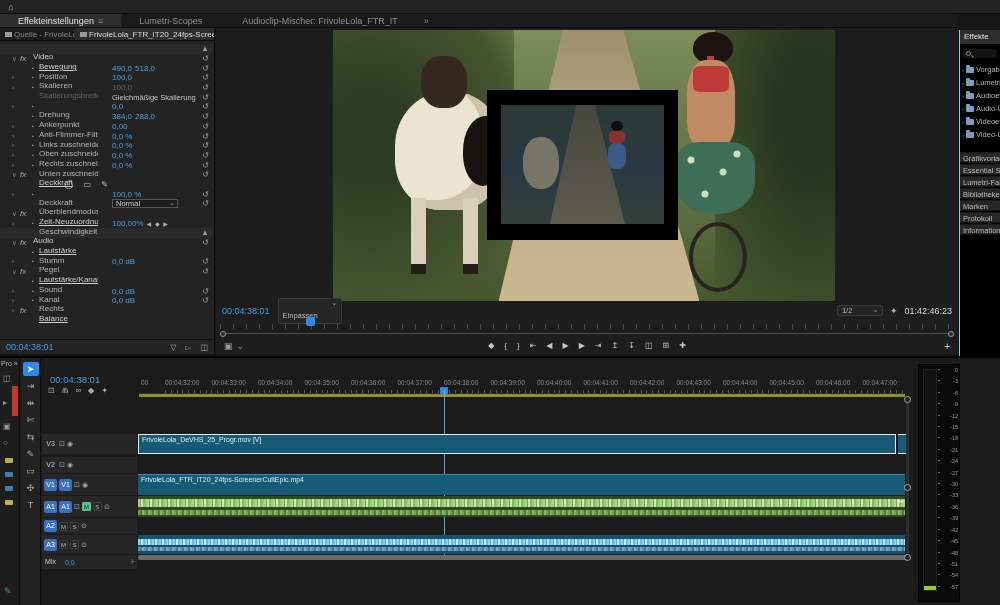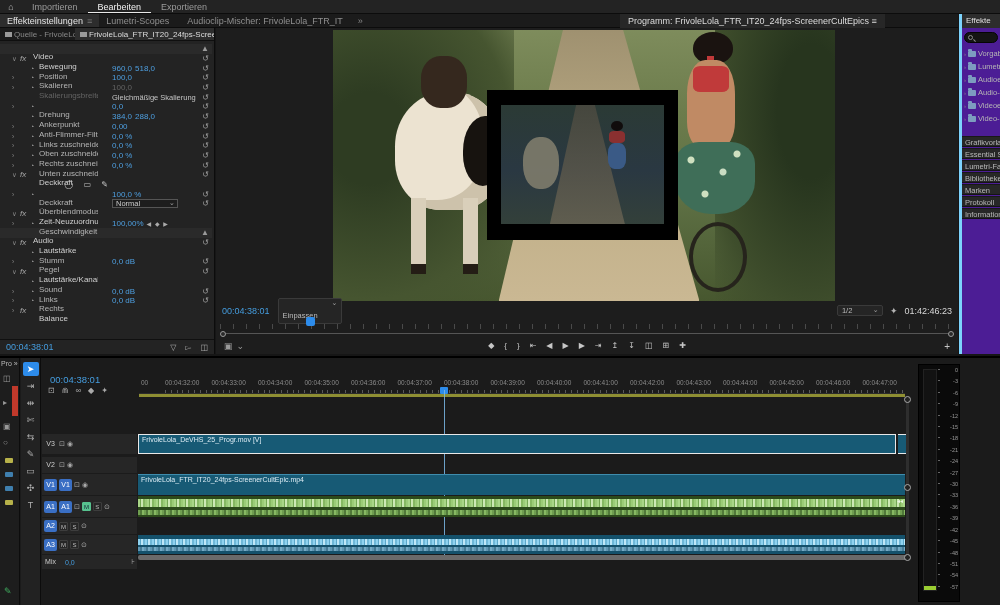--- a/index.html
+++ b/index.html
@@ -9,36 +9,36 @@
 
   
   .menubar{position:absolute;left:0;top:0;width:1000px;height:14px;background:#232323;display:flex;align-items:center;border-bottom:1px solid #0c0c0c;}
   .home{width:22px;text-align:center;color:#ccc;font-size:9px;}
   .menu-item{padding:0 10px;color:#9a9a9a;line-height:14px;}
   .menu-item.active{color:#f0f0f0;border-bottom:1px solid #e8e8e8;}
   .win-title{position:absolute;left:0;right:0;text-align:center;color:#c9c9c9;pointer-events:none;}
 
   
   .tabstrip{position:absolute;left:0;top:14px;width:958px;height:14px;background:#1b1b1b;display:flex;border-bottom:1px solid #0c0c0c;}
-  .ptab{padding:0 7px;line-height:14px;color:#8f8f8f;white-space:nowrap;overflow:hidden;}
+  .ptab{padding:0 18px;line-height:14px;color:#8f8f8f;white-space:nowrap;overflow:hidden;}
   .ptab.active{background:#2d2d2d;color:#e4e4e4;}
   .ptab .pmenu{color:#777;margin-left:4px;}
   .tab-overflow{color:#888;line-height:14px;padding:0 4px;}
   .prog-tab{position:absolute;left:620px;top:0;height:14px;line-height:14px;padding:0 8px;background:#272727;color:#dcdcdc;white-space:nowrap;}
 
   
   .ecpanel{position:absolute;left:0;top:28px;width:215px;height:326px;background:#232323;border-right:1px solid #0c0c0c;}
   .ec-subtabs{display:flex;height:13px;background:#1b1b1b;border-bottom:1px solid #0f0f0f;}
   .ec-subtab{line-height:13px;padding:0 5px;color:#888;font-size:8px;white-space:nowrap;overflow:hidden;}
   .ec-subtab.active{background:#2d2d2d;color:#ddd;}
   .filmic{display:inline-block;width:7px;height:5px;background:#9a9a9a;margin-right:2px;position:relative;}
   .ecrows{position:absolute;left:0;top:16px;right:2px;}
   .ecrow{display:flex;align-items:center;height:9.7px;font-size:8px;color:#b5b5b5;padding:0 3px 0 12px;white-space:nowrap;}
   .ecrow.sect{background:#2a2a2a;color:#cfcfcf;padding-left:6px;}
-  .ecrow.fx .lbl{color:#d0d0d0;}
+  .ecrow.fx .lbl{color:#d0d0d0;text-decoration:underline;}
   .ecrow.dim .lbl,.ecrow.dim .v{color:#636363;}
   .chev{width:8px;color:#8a8a8a;font-size:6.5px;}
   .fxg{width:10px;font-style:italic;color:#a8a8a8;font-size:8px;}
   .sw{width:9px;font-size:7px;color:#9a9a9a;}
   .lbl{flex:1;overflow:hidden;margin-top:16px;}
   .ctrl{width:86px;display:flex;align-items:center;gap:3px;}
   .ctrl span:empty{display:none;}
   .v{color:#4e9fe0;}
   .rgt{width:11px;text-align:right;color:#9a9a9a;font-size:8px;}
   .cblbl{color:#c4c4c4;font-size:7.5px;}
@@ -91,21 +91,21 @@
   .mon-scroll{position:absolute;left:4px;top:303px;width:734px;height:5px;}
   .mon-scroll .bar{position:absolute;left:6px;right:6px;top:2px;height:1px;background:#555;}
   .hdl{position:absolute;top:0;width:6px;height:6px;border:1px solid #9a9a9a;border-radius:50%;background:#2a2a2a;}
   .transport{position:absolute;left:0;top:310px;width:100%;height:16px;display:flex;align-items:center;padding:0 8px;}
   .t-left{display:flex;gap:4px;color:#9a9a9a;}
   .t-center{position:absolute;left:50%;transform:translateX(-50%);display:flex;gap:10px;}
   .t-btn{color:#c7c7c7;font-size:8px;line-height:14px;}
   .t-plus{margin-left:auto;color:#c7c7c7;font-size:10px;}
 
   
-  .fxpanel{position:absolute;left:959px;top:14px;width:41px;height:340px;background:#4c1d95;border-left:3px solid #7dd3fc;}
+  .fxpanel{position:absolute;left:959px;top:30px;width:41px;height:340px;background:#000000;border-left:1px solid #7dd3fc;}
   .fx-title{height:14px;line-height:14px;background:#2d2d2d;color:#e0e0e0;padding:0 4px;font-size:8px;}
   .searchbox{margin:4px 2px;height:11px;background:#141414;border:1px solid #050505;border-radius:6px;position:relative;}
   .mag{position:absolute;left:3px;top:2px;width:5px;height:5px;border:1px solid #8a8a8a;border-radius:50%;}
   .mag::after{content:"";position:absolute;left:4px;top:4px;width:3px;height:1px;background:#8a8a8a;transform:rotate(45deg);}
   .fx-item{display:flex;align-items:center;height:13px;color:#b5b5b5;font-size:7.5px;white-space:nowrap;overflow:hidden;padding-left:2px;gap:2px;}
   .fx-item .tw{color:#888;font-size:6px;}
   .folder{display:inline-block;width:8px;height:6px;background:#7d9cc0;border-radius:1px;position:relative;flex:none;}
   .folder::before{content:"";position:absolute;left:0;top:-2px;width:4px;height:2px;background:#7d9cc0;border-radius:1px 1px 0 0;}
   .fx-bottom{position:absolute;left:0;top:122px;width:100%;}
   .stack-tab{height:11px;line-height:11px;background:#272727;border-top:1px solid #191919;border-bottom:1px solid #141414;color:#b9b9b9;font-size:7.5px;padding:0 3px;white-space:nowrap;overflow:hidden;margin-bottom:1px;}
@@ -166,31 +166,29 @@
   .mtick{flex:1;color:#9a9a9a;font-size:5.5px;text-align:right;padding-right:1px;position:relative;}
   .mtick::before{content:"";position:absolute;left:-3px;top:2px;width:2px;height:1px;background:#666;}
 </style>
 </head>
 <body>
 
 <div id="root">
 
   <div class="menubar">
     <span class="home">⌂</span>
-    <span><span class="menu-item">Importieren</span><span class="menu-item active">Bearbeiten</span><span class="menu-item">Exportieren</span></span>
   </div>
 
   <div class="tabstrip">
     <span style="display:flex;">
         <span class="ptab active"><span>Effekteinstellungen</span><span class="pmenu">≡</span></span>
         <span class="ptab"><span>Lumetri-Scopes</span><span class="pmenu"></span></span>
         <span class="ptab"><span>Audioclip-Mischer: FrivoleLola_FTR_IT</span><span class="pmenu"></span></span>
       </span>
     <span class="tab-overflow">»</span>
-    <span class="prog-tab"><span>Programm: FrivoleLola_FTR_IT20_24fps-ScreenerCultEpics</span> <span class="pmenu">≡</span></span>
   </div>
 
   <div class="ecpanel">
     <div class="ec-subtabs">
       <span class="ec-subtab"><span class="filmic"></span><span>Quelle - FrivoleLola...</span></span>
       <span class="ec-subtab active"><span class="filmic"></span><span>FrivoleLola_FTR_IT20_24fps-ScreenerCult...</span></span>
     </div>
     <div class="ecrows">
 
         <div class="ecrow sect">
@@ -228,21 +226,21 @@
         </div>
 
         <div class="ecrow prop">
           <span class="chev"></span>
           <span class="fxg"></span>
           <span class="sw">◔</span>
           <span class="lbl">Position</span>
           <span class="shapes-g"></span>
           <span class="ctrl">
 
-            <span class="v">960,0</span>
+            <span class="v">490,0</span>
             <span class="v">518,0</span>
 
           </span>
           <span class="rgt">↺</span>
         </div>
 
         <div class="ecrow prop">
           <span class="chev">›</span>
           <span class="fxg"></span>
           <span class="sw">◔</span>
@@ -573,21 +571,21 @@
             
             
           </span>
           <span class="rgt"></span>
         </div>
 
         <div class="ecrow prop">
           <span class="chev">›</span>
           <span class="fxg"></span>
           <span class="sw">◔</span>
-          <span class="lbl">Links</span>
+          <span class="lbl">Kanal</span>
           <span class="shapes-g"></span>
           <span class="ctrl">
 
             <span class="v">0,0 dB</span>
 
           </span>
           <span class="rgt">↺</span>
         </div>
 
         <div class="ecrow prop">

